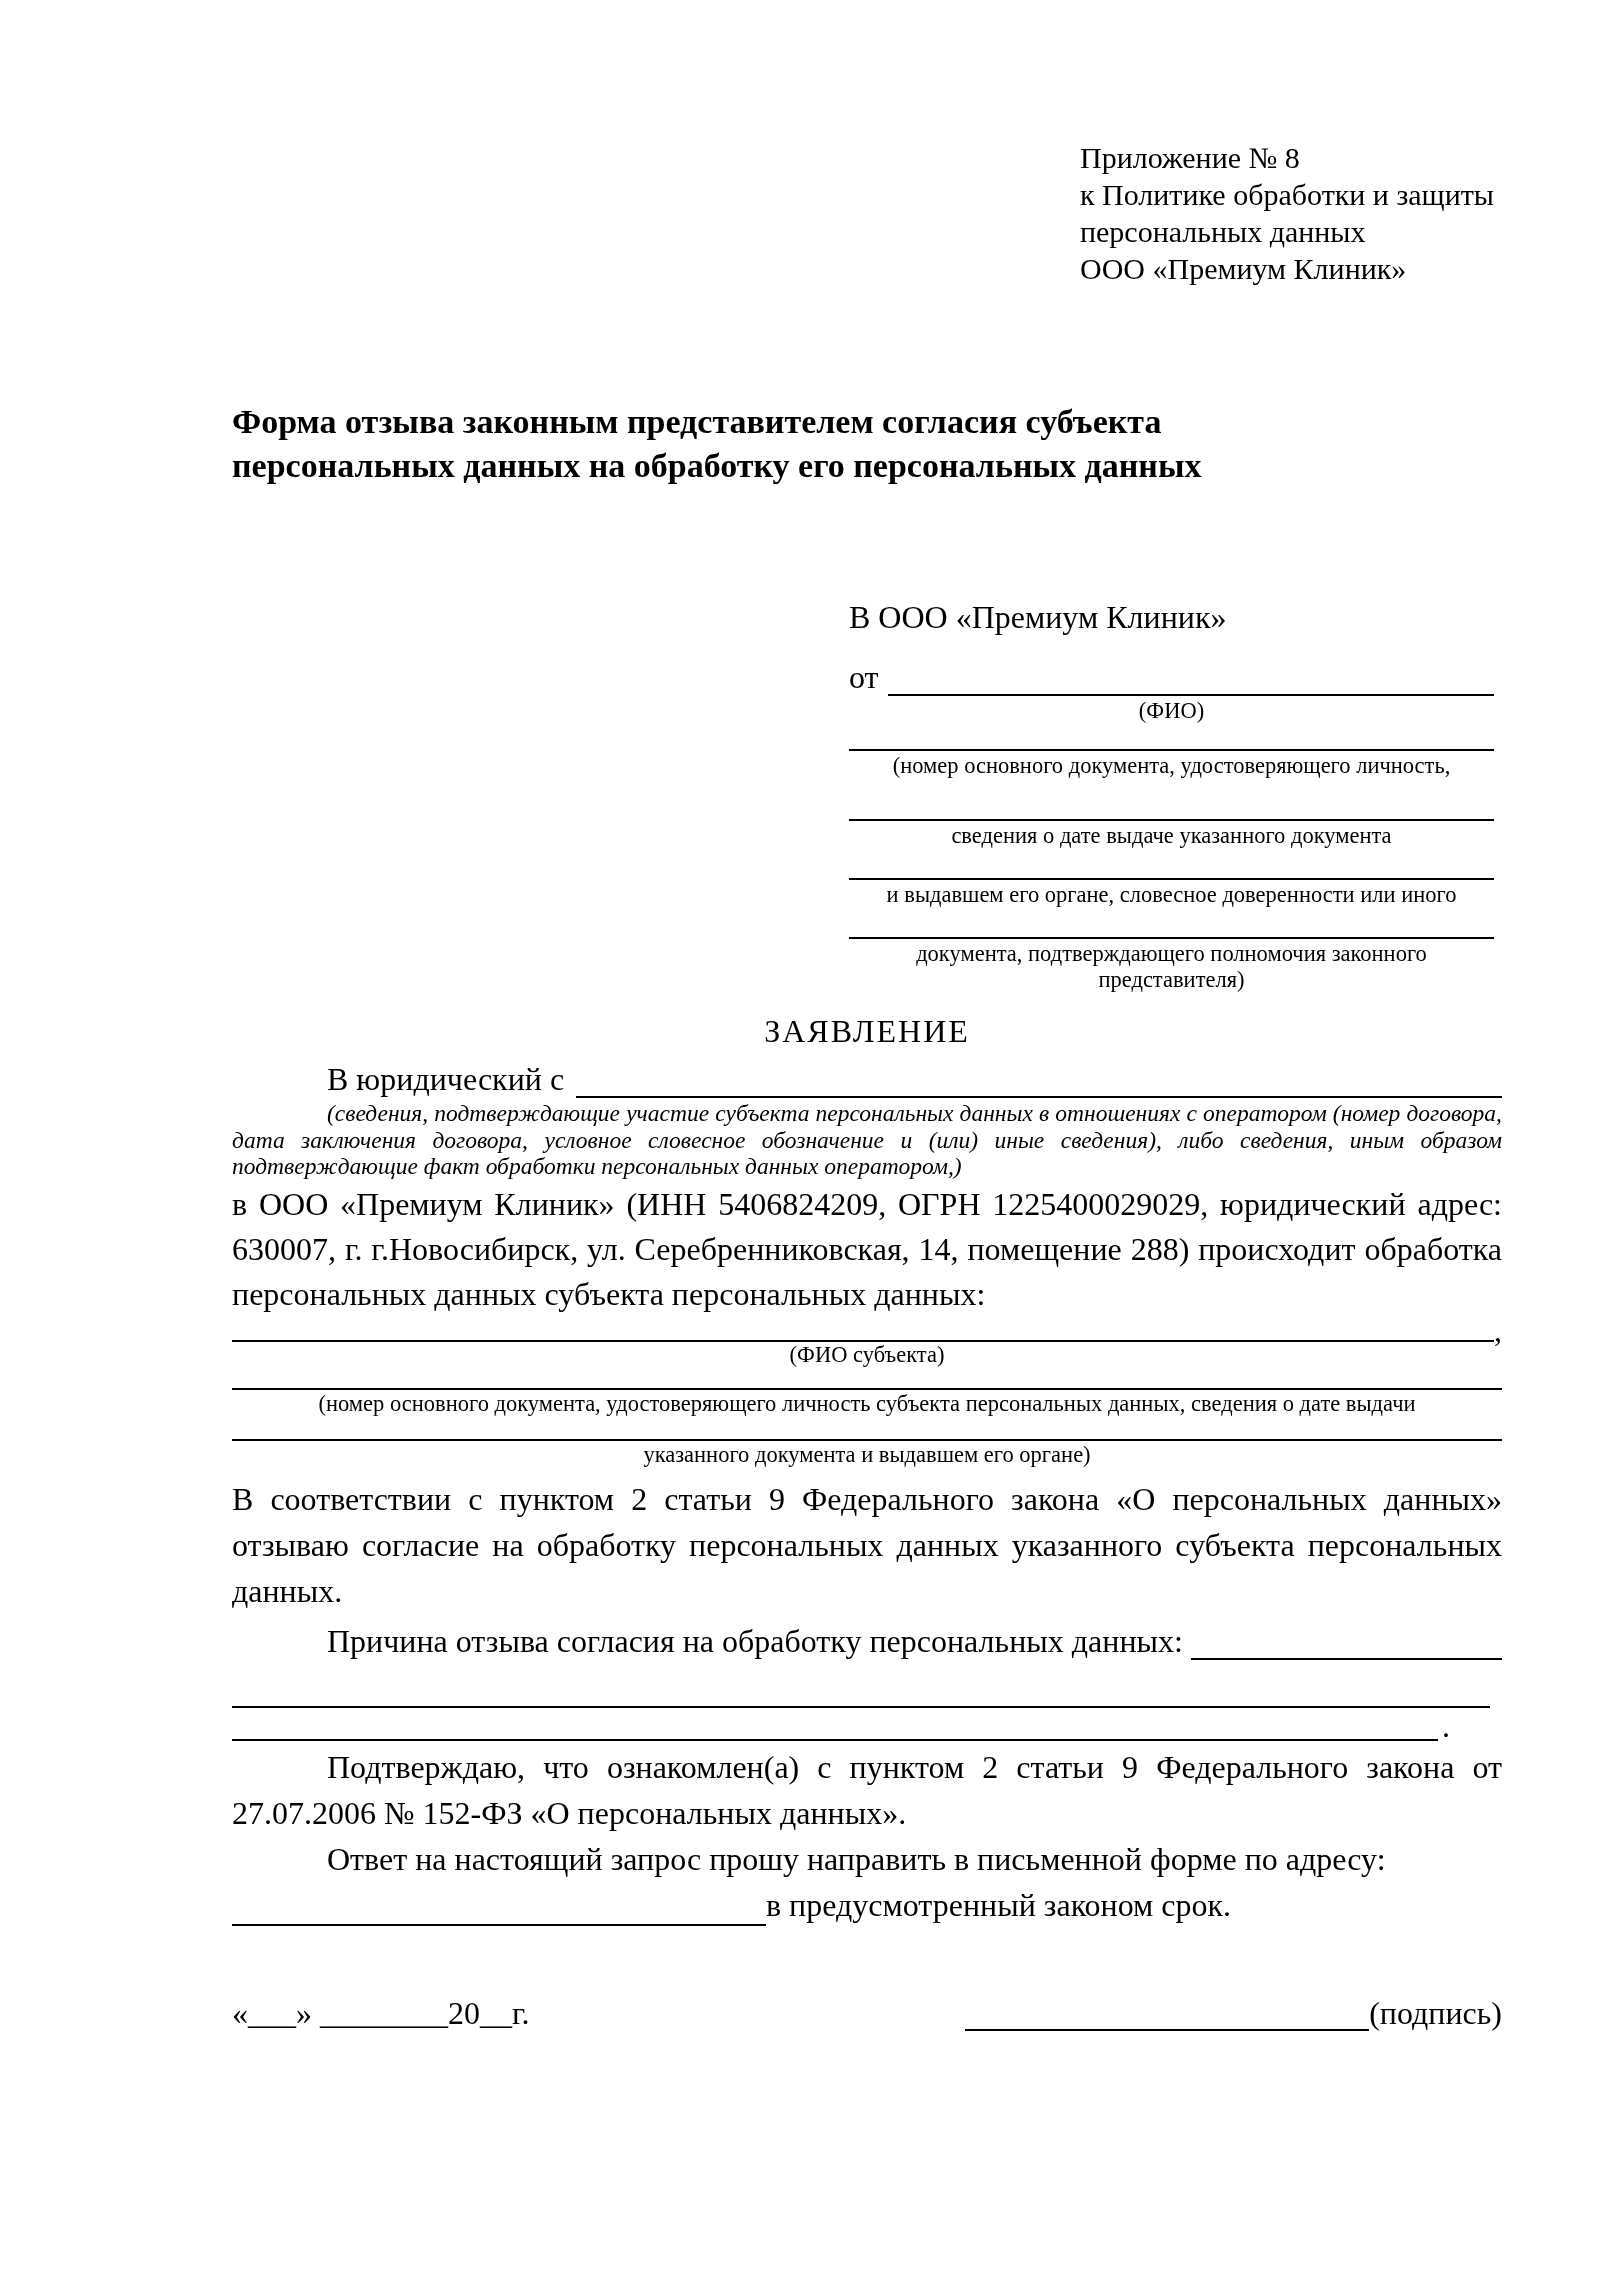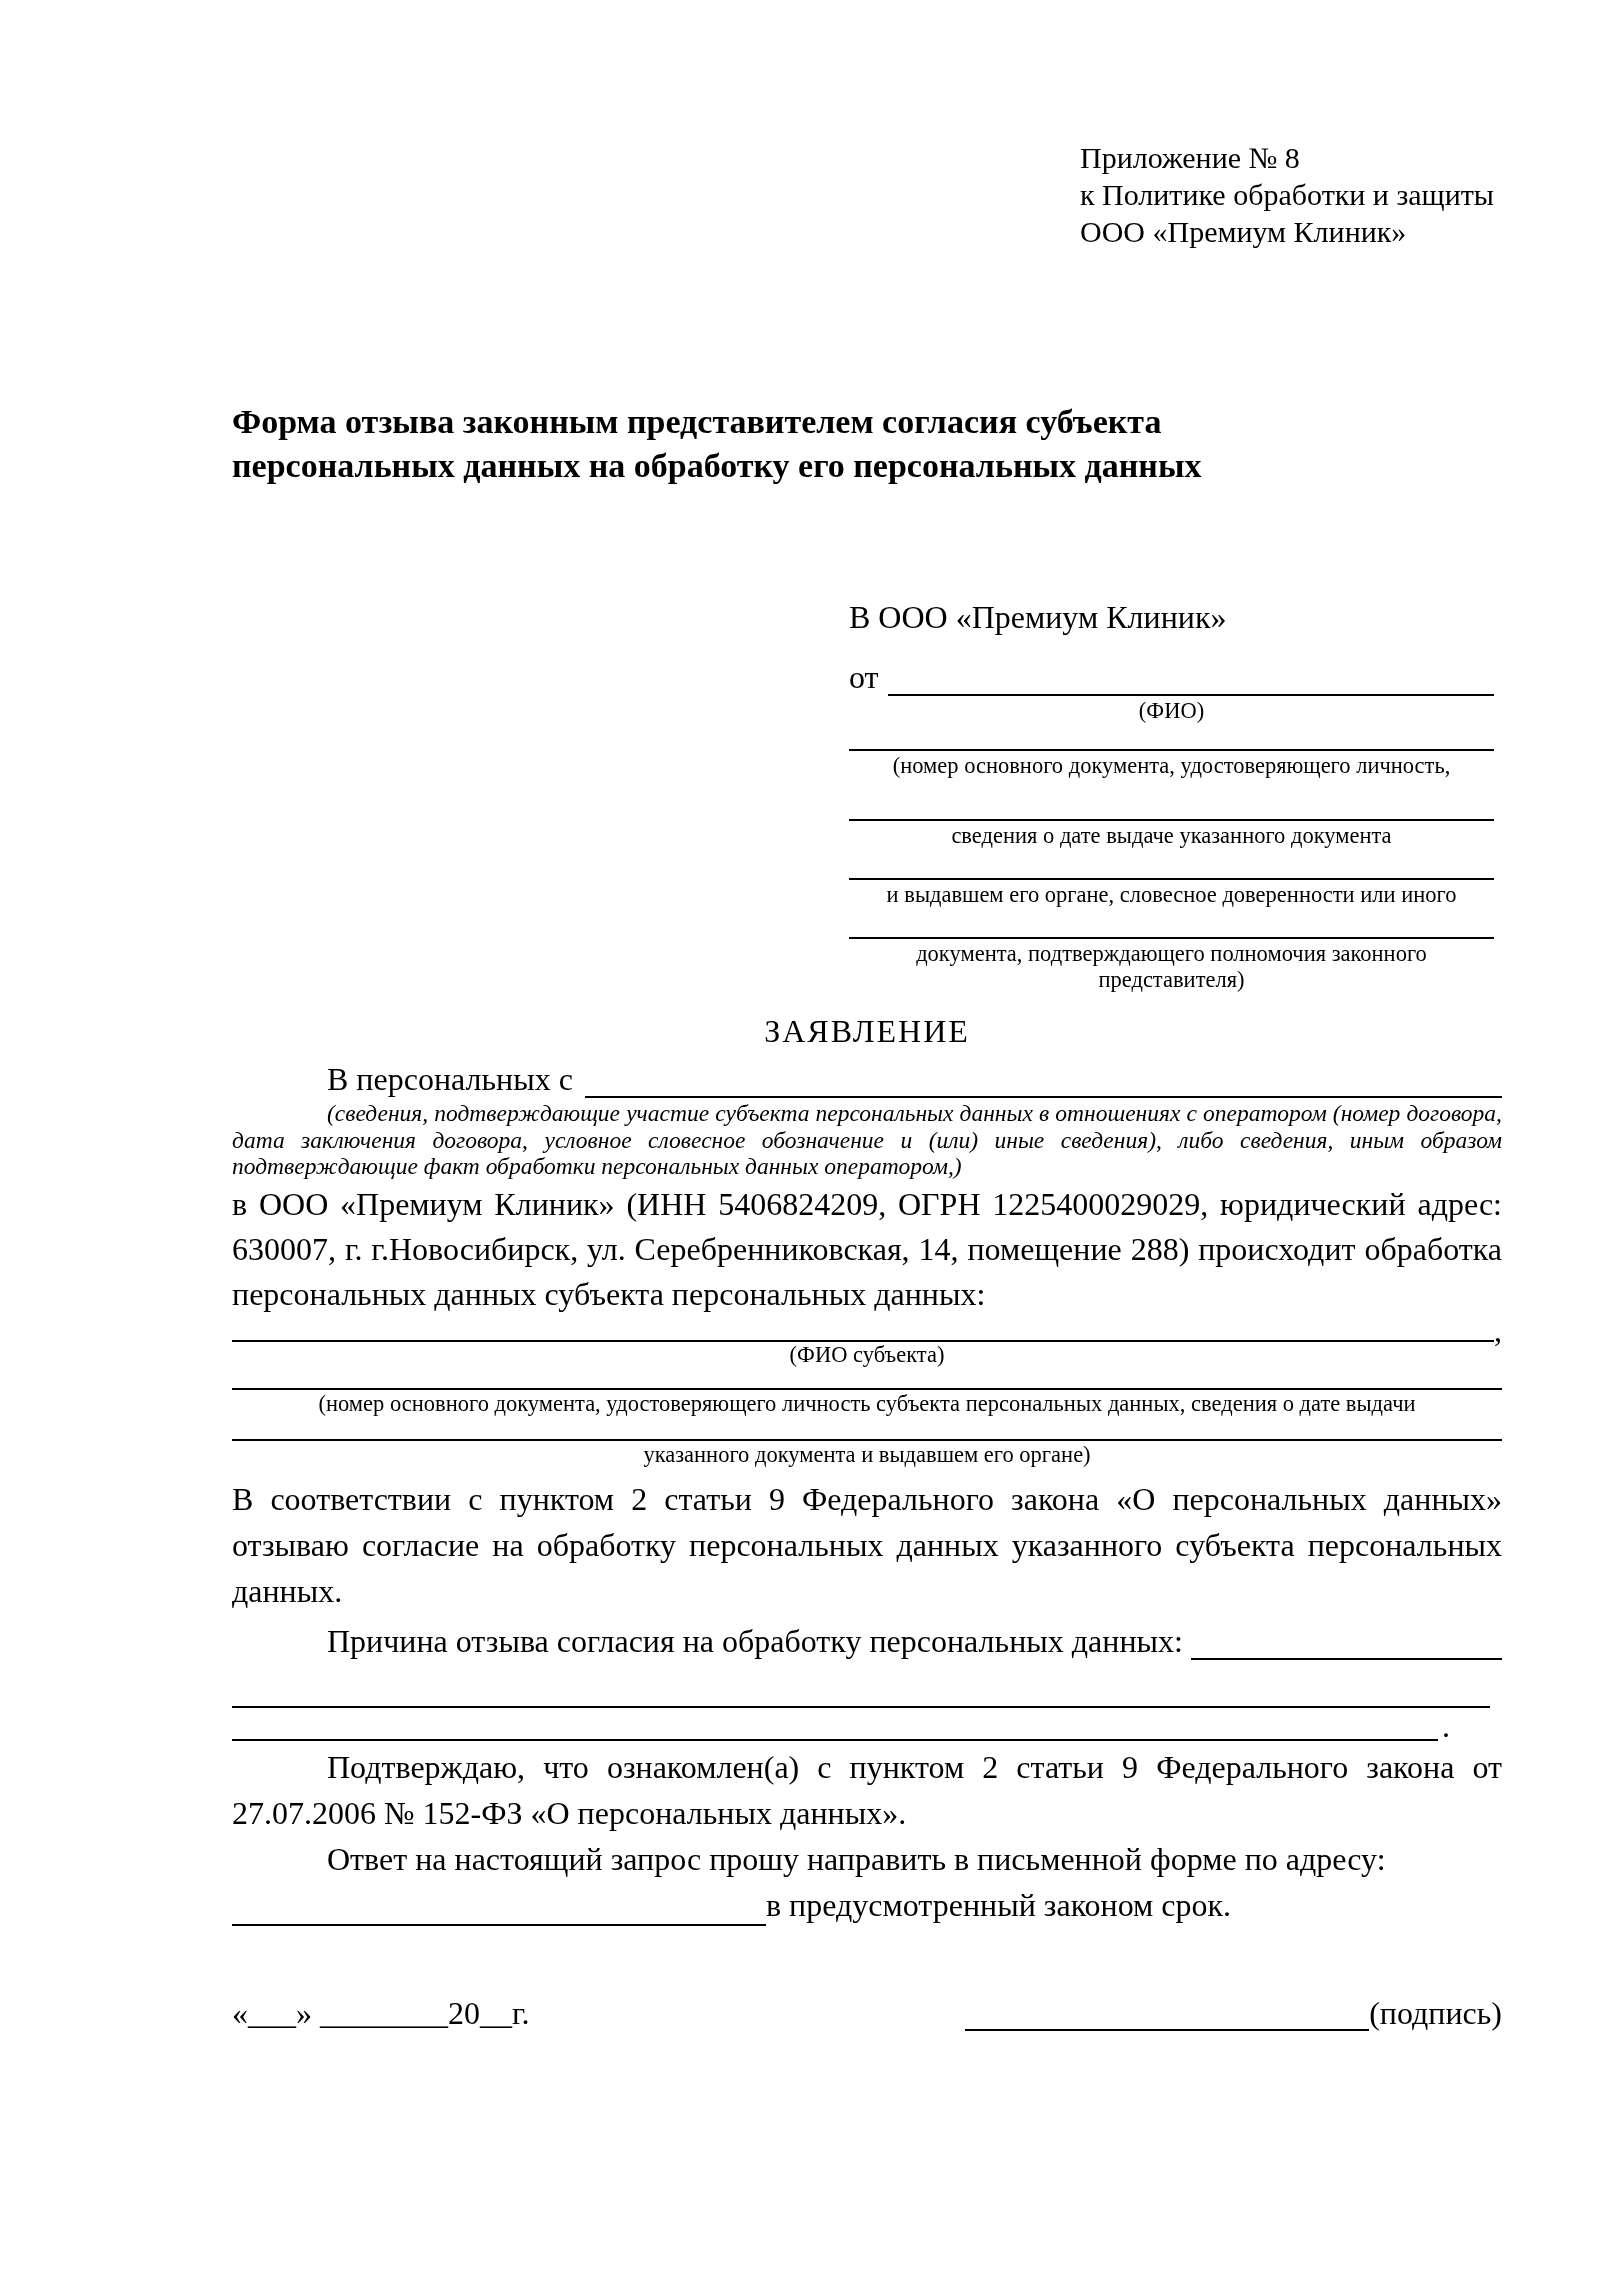--- a/index.html
+++ b/index.html
@@ -79,20 +79,21 @@
   .sig .cap-sign{font-size:32px;line-height:43px;white-space:nowrap;}
 </style>
 </head>
 <body>
 
 <div class="page">
 
   <div class="appendix">
     <div>Приложение № 8</div>
     <div>к Политике обработки и защиты</div>
+    <div>персональных данных</div>
     <div>ООО «Премиум Клиник»</div>
   </div>
 
   <div class="doc-title">
     <div>Форма отзыва законным представителем согласия субъекта</div>
     <div>персональных данных на обработку его персональных данных</div>
   </div>
 
   <div class="addr">
     <div class="addr-to">В ООО «Премиум Клиник»</div>
@@ -117,21 +118,21 @@
     <div class="addr-field">
       <div class="blank"></div>
       <div class="cap">документа, подтверждающего полномочия законного представителя)</div>
     </div>
   </div>
 
   <div class="main1">
     <div class="stmt-heading">ЗАЯВЛЕНИЕ</div>
 
     <div class="intro-row">
-      <span class="pfx">В персональных с</span>
+      <span class="pfx">В юридический с</span>
       <span class="fill"></span>
     </div>
 
     <div class="note">(сведения, подтверждающие участие субъекта персональных данных в отношениях с оператором (номер договора, дата заключения договора, условное словесное обозначение и (или) иные сведения), либо сведения, иным образом подтверждающие факт обработки персональных данных оператором,)</div>
 
     <div class="para op-para">в ООО «Премиум Клиник» (ИНН 5406824209, ОГРН 1225400029029, юридический адрес: 630007, г. г.Новосибирск, ул. Серебренниковская, 14, помещение 288) происходит обработка персональных данных субъекта персональных данных:</div>
 
     <div class="subject-row">
       <span class="fill"></span>
       <span class="comma">,</span>

